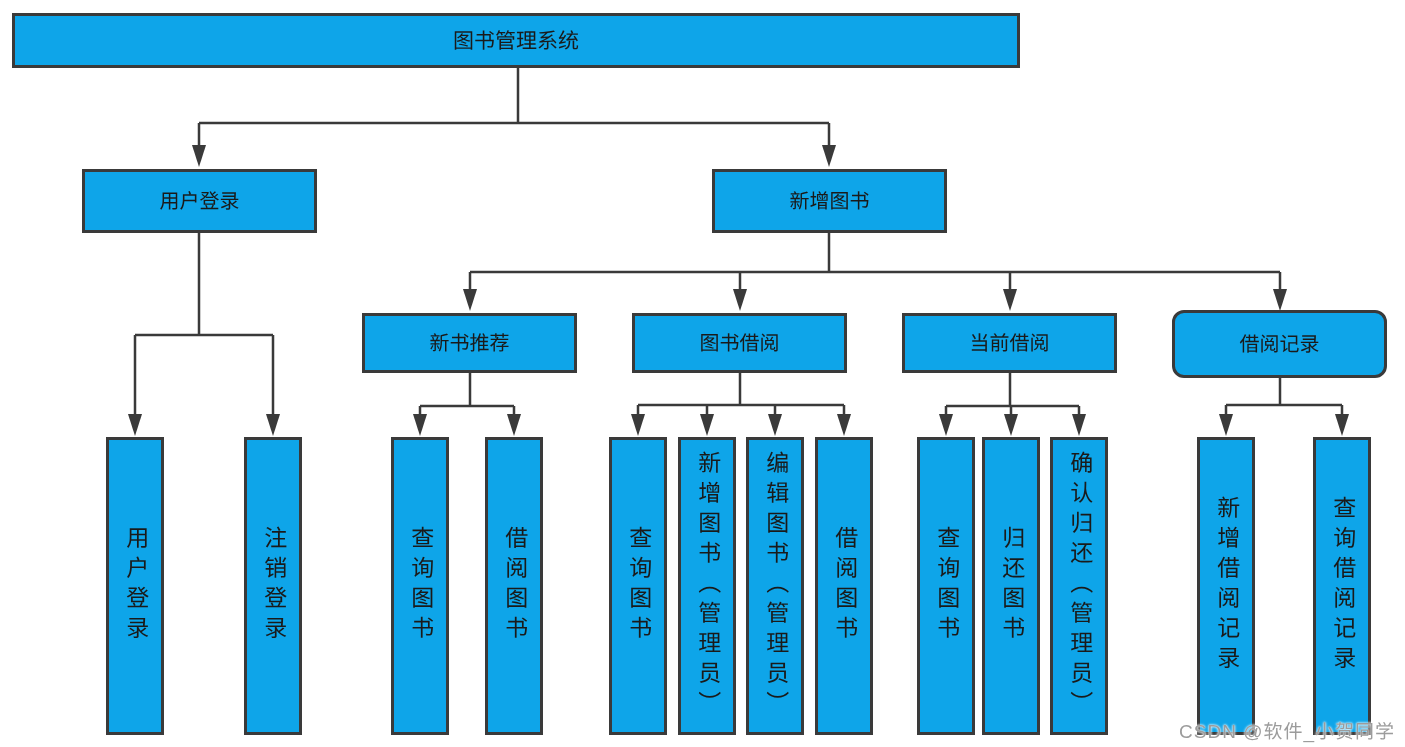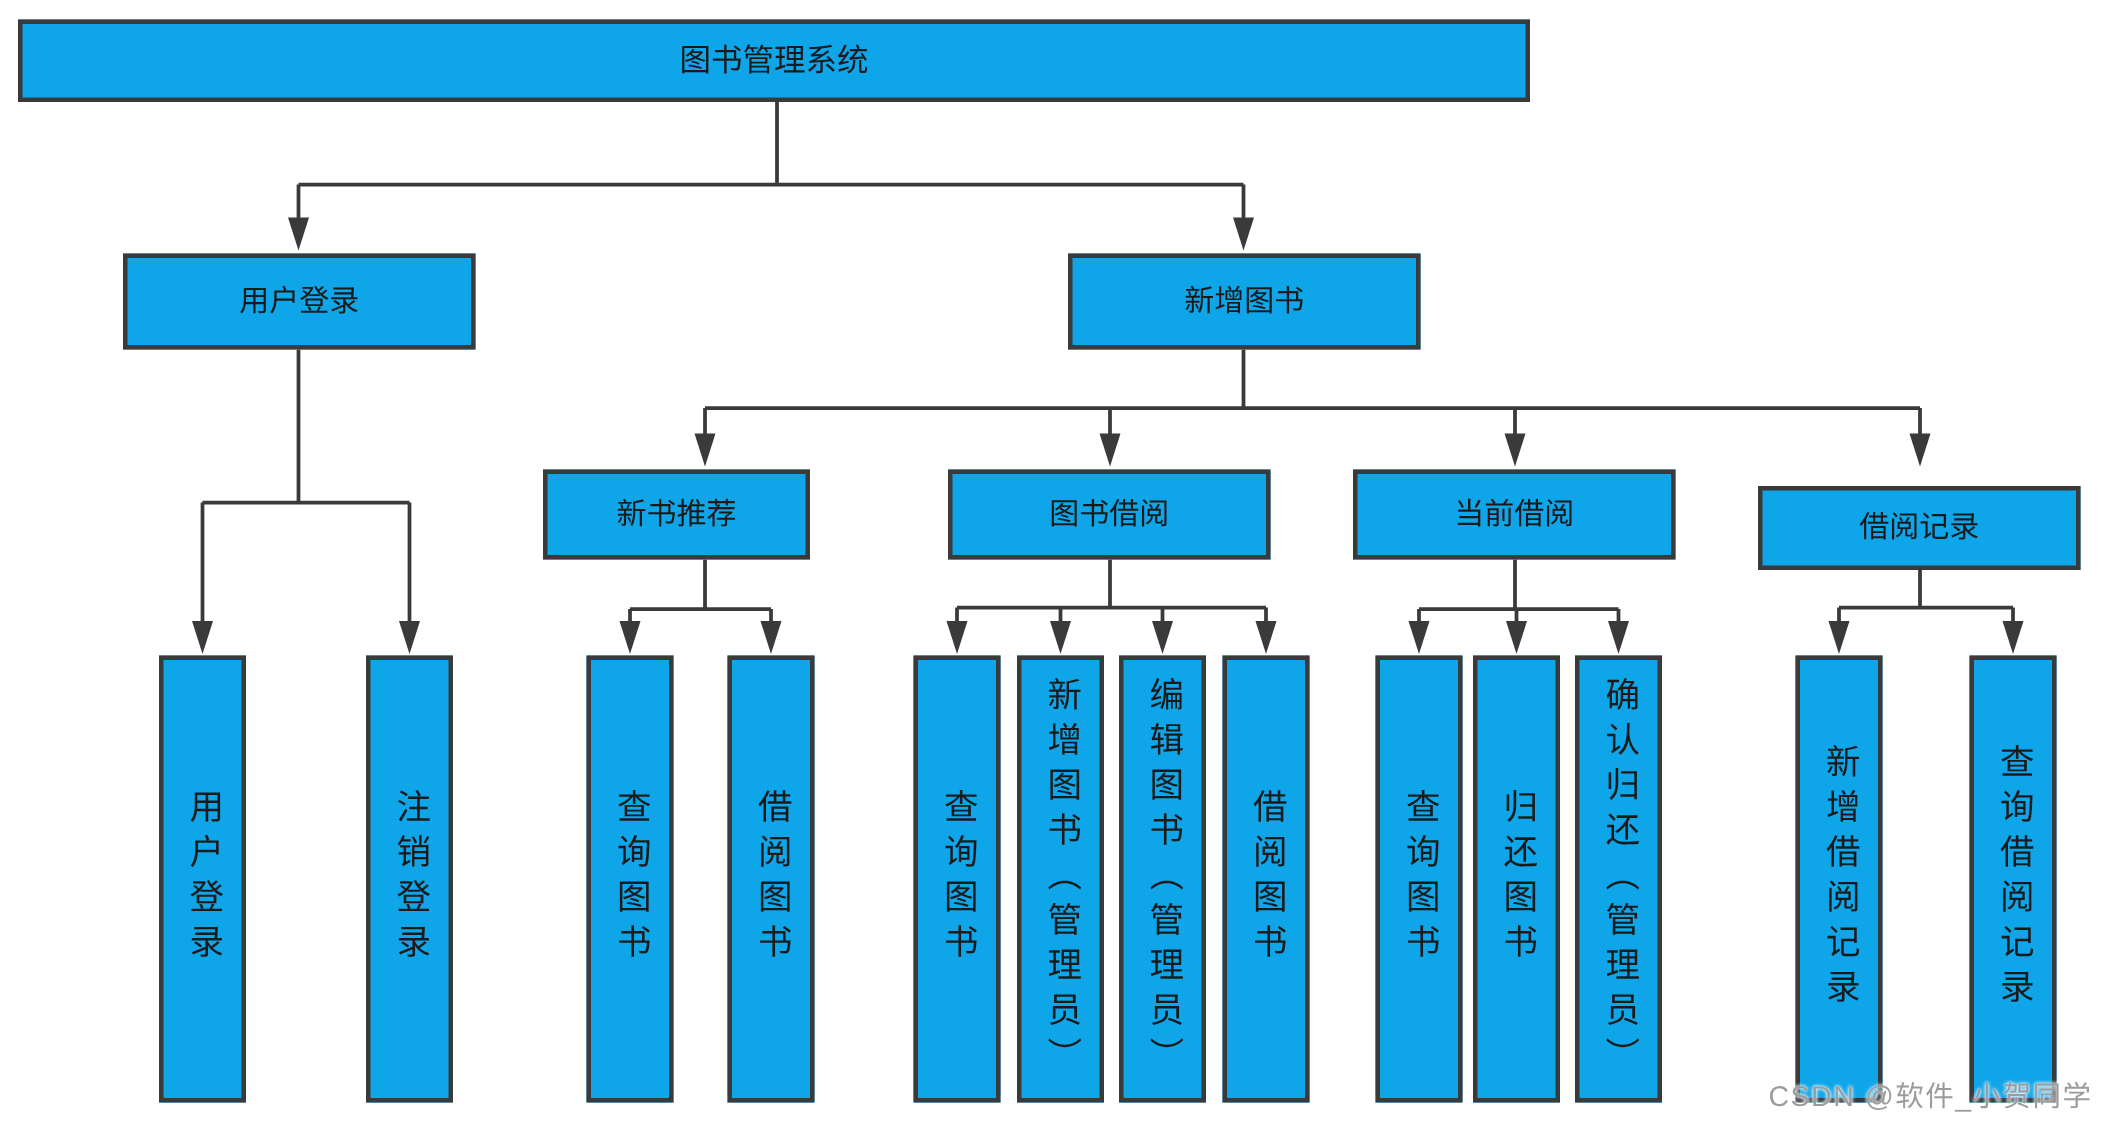--- a/index.html
+++ b/index.html
@@ -97,24 +97,24 @@
     <path class="cline" d="M1280 373 V405 M1226 405 H1342 M1226 405 V415 M1342 405 V415"></path>
     <polygon class="chead" points="1219,414 1233,414 1226,436"></polygon>
     <polygon class="chead" points="1335,414 1349,414 1342,436"></polygon>
   </svg>
 
   <div class="box root-box" style="left:12px; top:13px; width:1008px; height:55px;">图书管理系统</div>
 
   <div class="box" style="left:82px; top:169px; width:235px; height:64px;">用户登录</div>
   <div class="box" style="left:712px; top:169px; width:235px; height:64px;">新增图书</div>
 
-  <div class="box" style="left:362px; top:313px; width:178px; height:60px;">新书推荐</div>
+  <div class="box" style="left:362px; top:313px; width:215px; height:60px;">新书推荐</div>
   <div class="box" style="left:902px; top:313px; width:215px; height:60px;">当前借阅</div>
   <div class="box" style="left:632px; top:313px; width:215px; height:60px;">图书借阅</div>
-  <div class="box" style="left:1172px; top:324px; width:215px; height:56px;">借阅记录</div>
+  <div class="box" style="left:1172px; top:310px; width:215px; height:68px;border-radius:12px;">借阅记录</div>
 
   <div class="box vbox" style="left:106px; top:437px; width:58px; height:298px;">用户登录</div>
   <div class="box vbox" style="left:244px; top:437px; width:58px; height:298px;">注销登录</div>
 
   <div class="box vbox" style="left:391px; top:437px; width:58px; height:298px;">查询图书</div>
   <div class="box vbox" style="left:485px; top:437px; width:58px; height:298px;">借阅图书</div>
 
   <div class="box vbox" style="left:609px; top:437px; width:58px; height:298px;">查询图书</div>
   <div class="box vbox" style="left:678px; top:437px; width:58px; height:298px;">新增图书（管理员）</div>
   <div class="box vbox" style="left:746px; top:437px; width:58px; height:298px;">编辑图书（管理员）</div>

